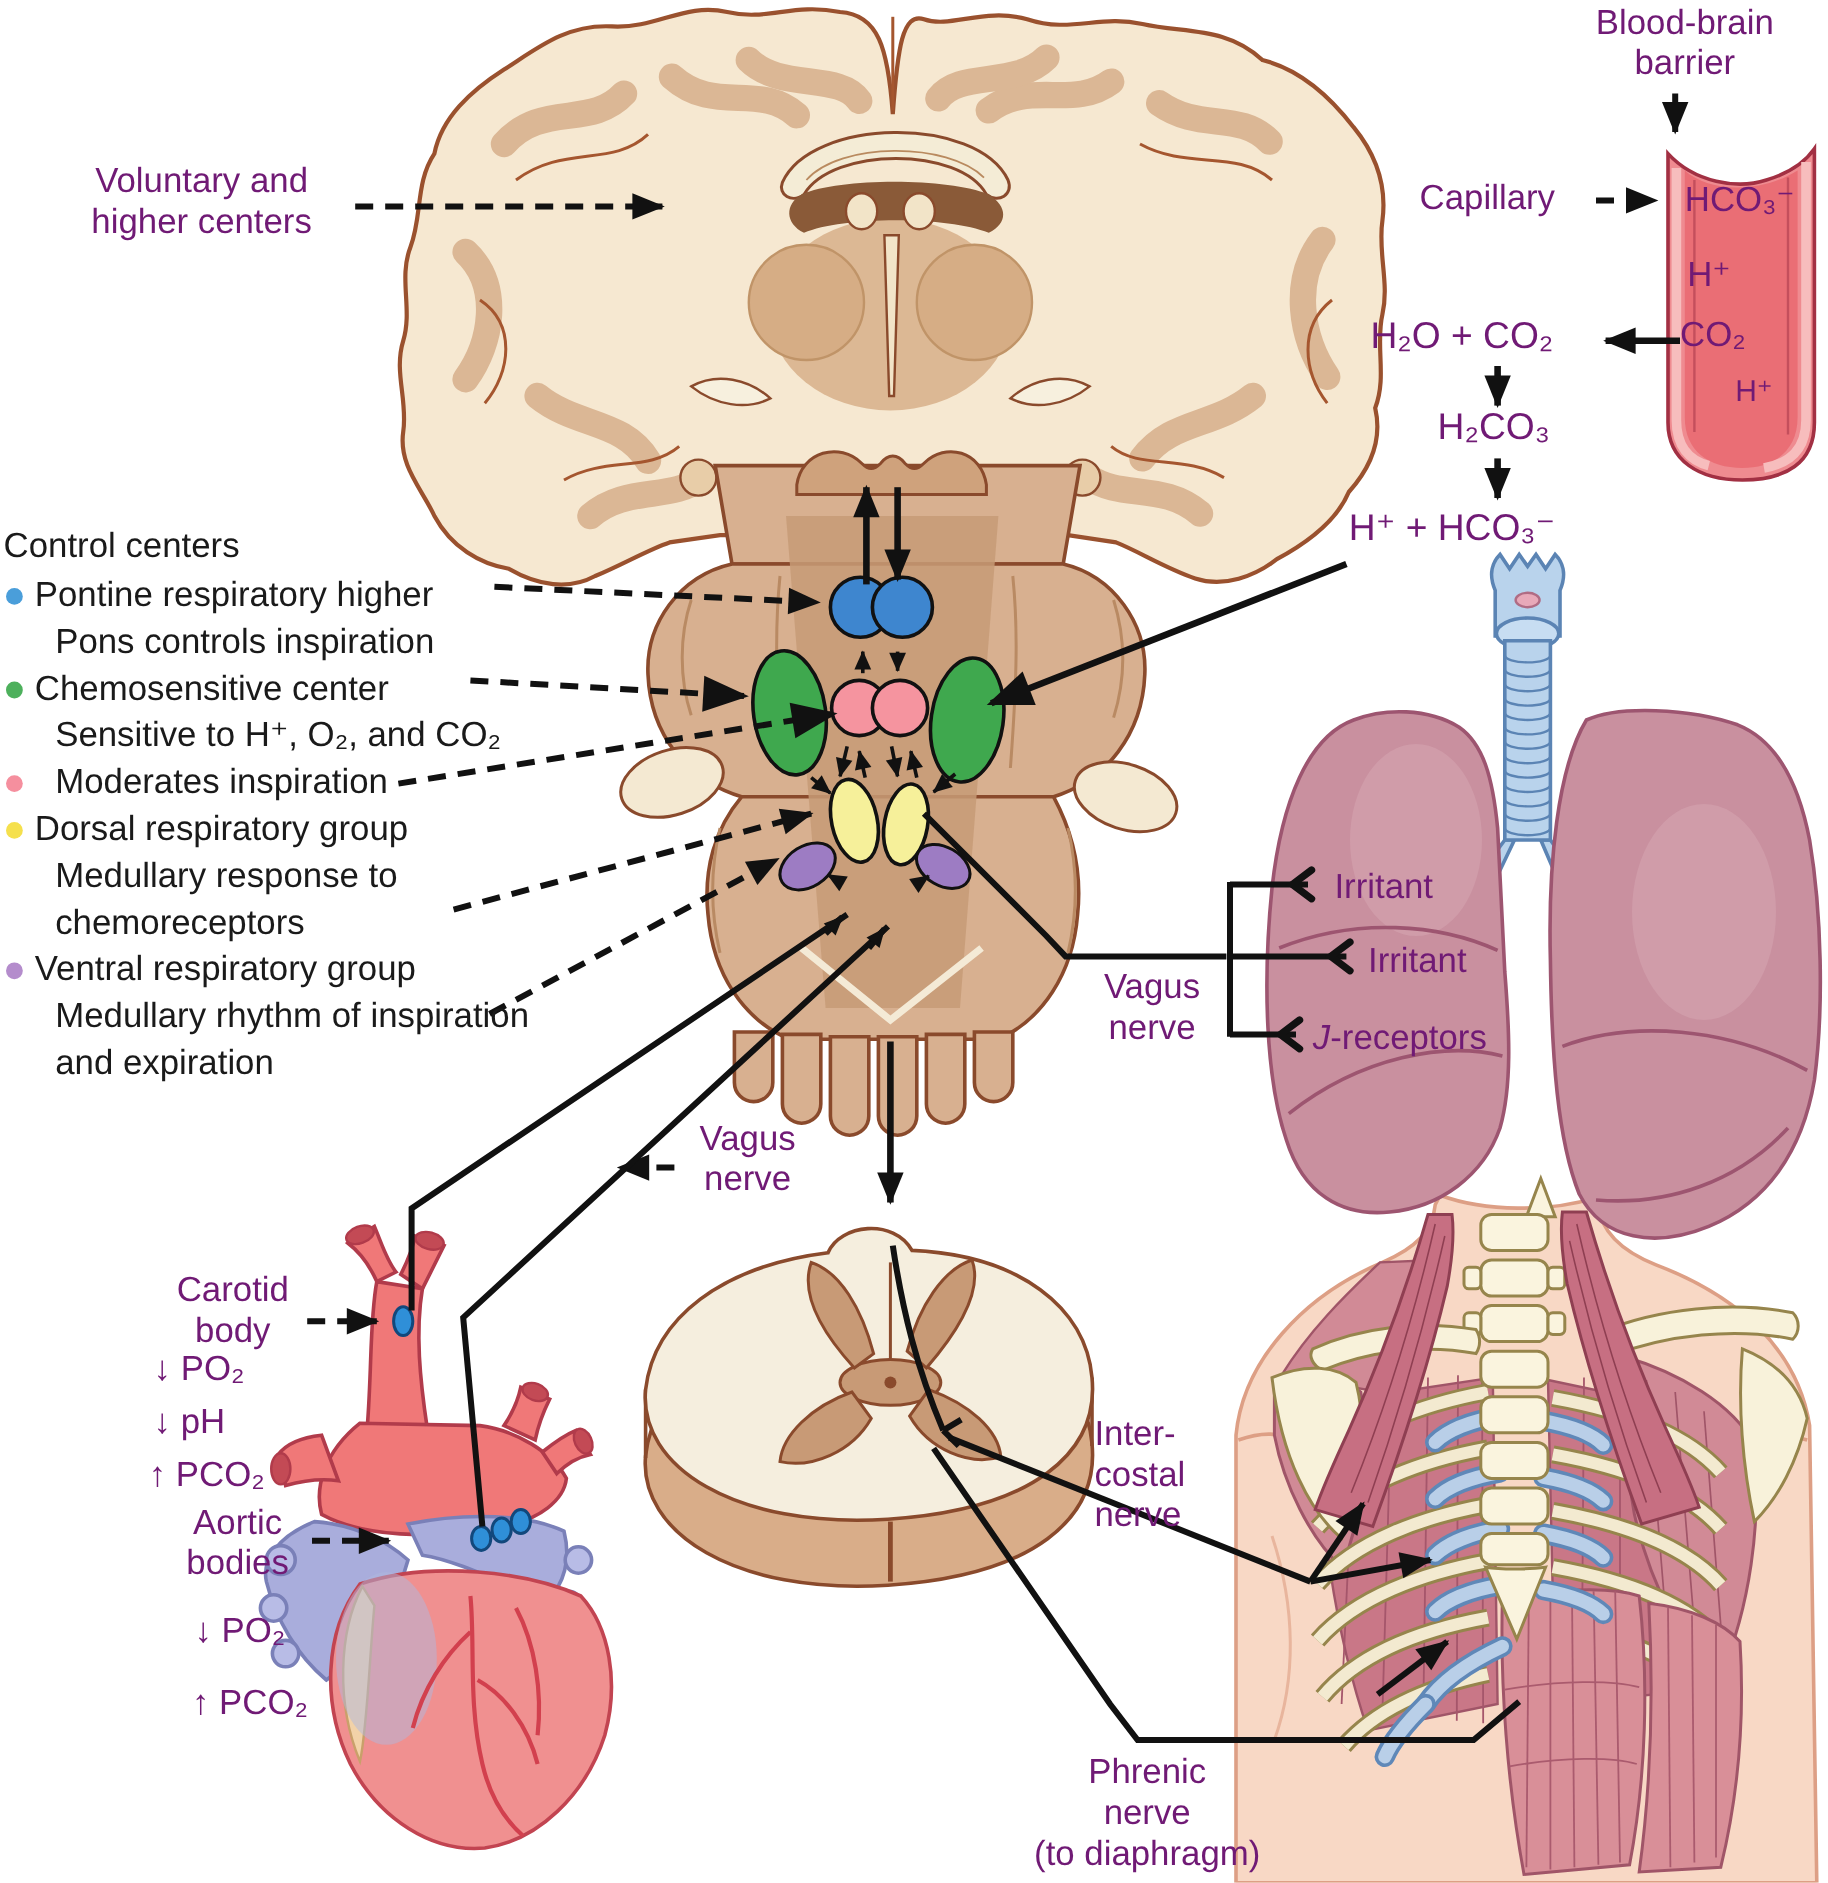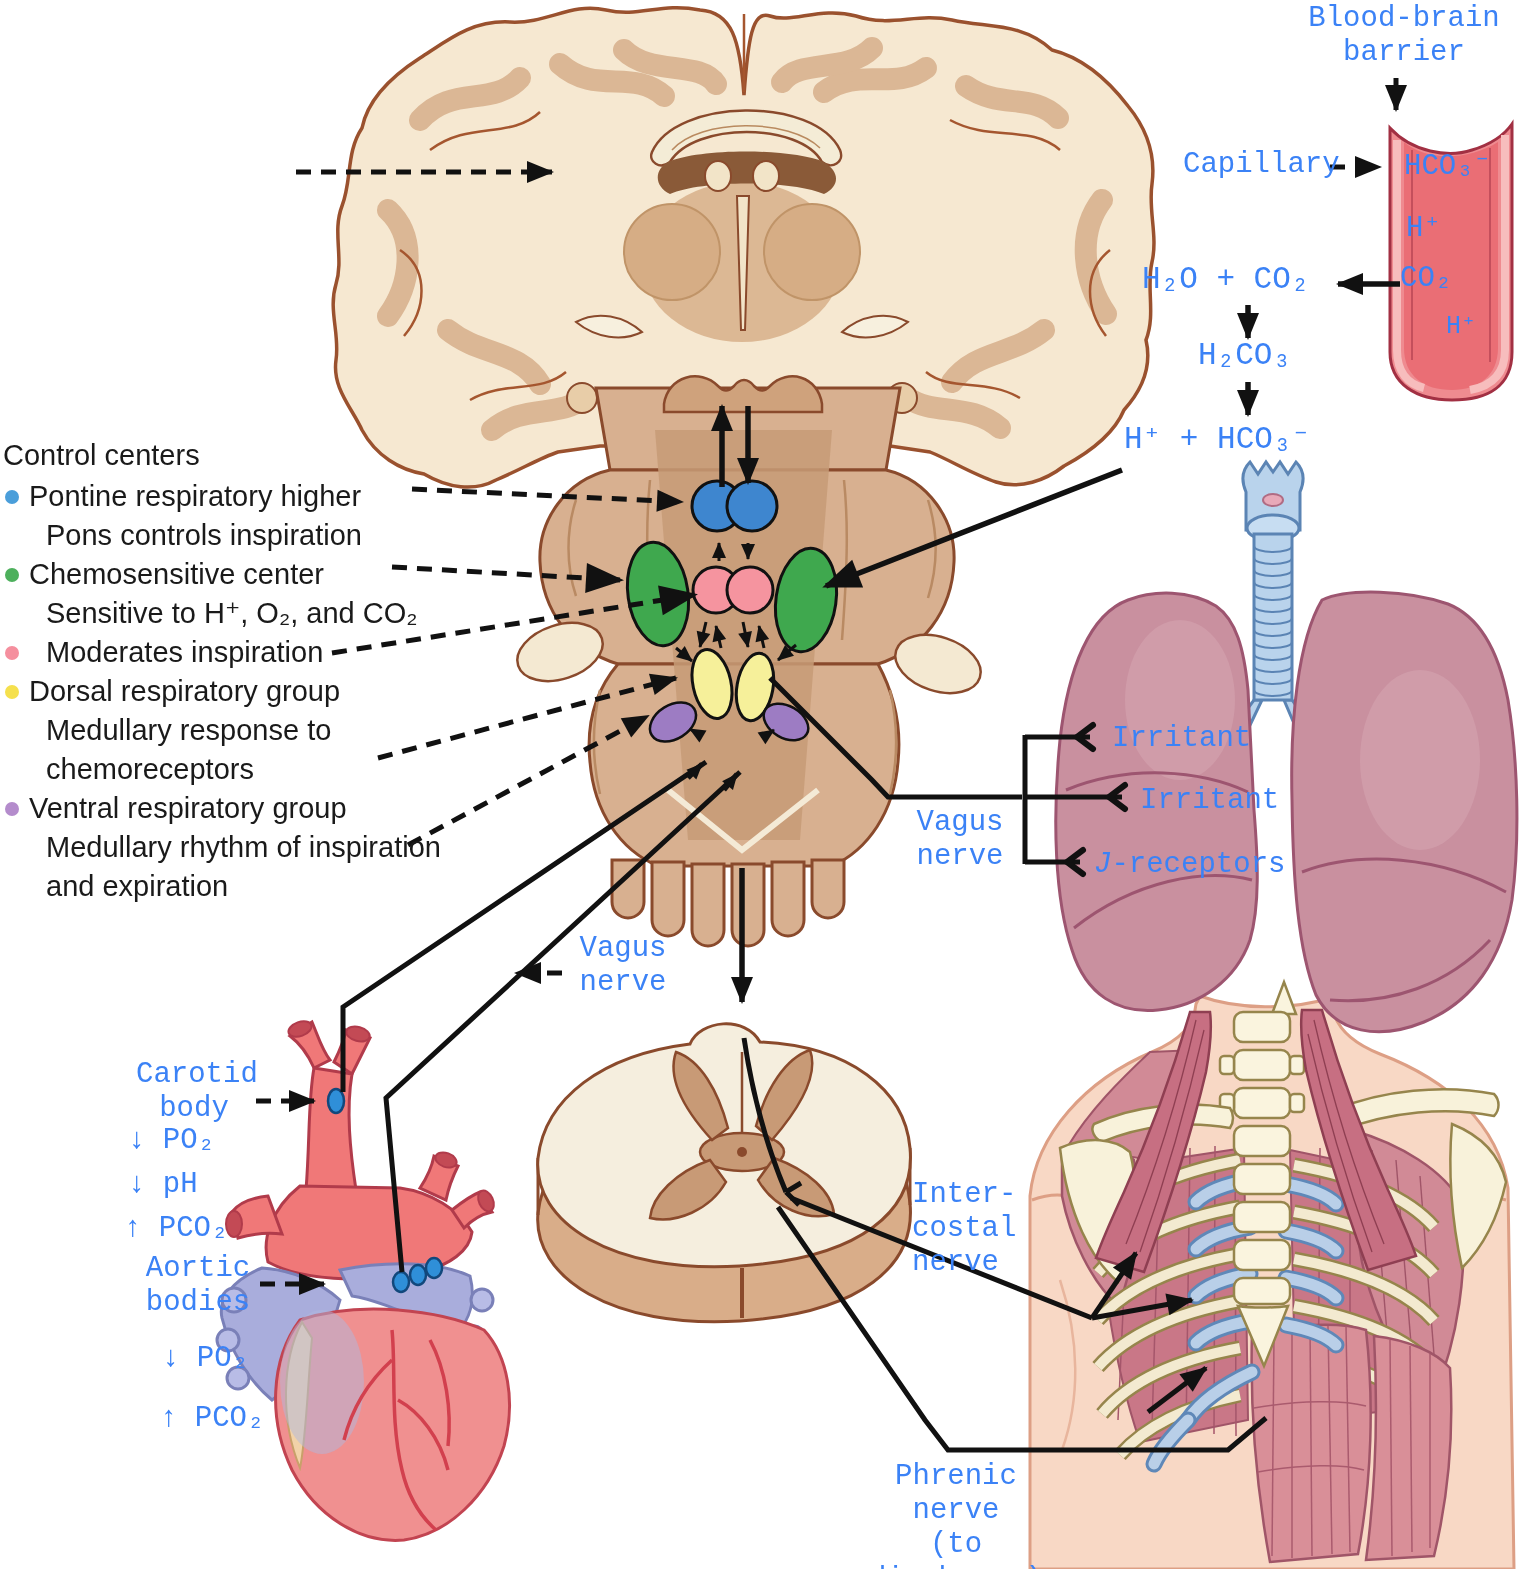--- a/index.html
+++ b/index.html
@@ -1,19 +1,19 @@
 <!DOCTYPE html>
 <html><head>
 <meta charset="utf-8">
 <style>
   html,body{margin:0;padding:0;background:#fff;}
   #stage{position:relative;width:1523px;height:1569px;background:#fff;overflow:hidden;
          font-family:"Liberation Sans","DejaVu Sans",sans-serif;color:#1a1a1a;}
   #art{position:absolute;left:0;top:0;}
-  .lbl{position:absolute;white-space:pre-line;font-size:29px;line-height:1.18;color:#3b82f6;font-family:Liberation Mono, monospace;}
+  .lbl{position:absolute;white-space:pre-line;font-size:29px;line-height:1.18;color:#701a75;}
   .ctr{text-align:center;}
   .chem{font-size:31px;}
   .capv{font-size:29px;}
   .small{font-size:25px;}
   .it{font-style:italic;}
   #cclist{position:absolute;left:3px;top:424px;width:478px;font-size:29px;line-height:39px;margin-top:12px;}
   #cclist .hdr{margin-bottom:2px;}
   .ccitem{position:relative;padding-left:26px;}
   .ccdot{position:absolute;left:2px;top:13px;width:14px;height:14px;border-radius:50%;}
   .ccdesc{margin-left:17px;white-space:pre-line;}
@@ -408,20 +408,22 @@
 <path d="M1025,737 L1090,737" stroke-width="5" marker-end="url(#chev)"></path>
 <path d="M1025,797 L1122,797" stroke-width="5" marker-end="url(#chev)"></path>
 <path d="M1025,862 L1080,862" stroke-width="5" marker-end="url(#chev)"></path>
 
 <path d="M1248,305 L1248,338" stroke-width="5.5" marker-end="url(#tri)"></path>
 <path d="M1248,382 L1248,415" stroke-width="5.5" marker-end="url(#tri)"></path>
 <path d="M1400,284 L1338,284" stroke-width="5.5" marker-end="url(#tri)"></path>
 </g>
 </svg>
 
+<div class="lbl ctr" style="left:40px;top:134px;width:256px;">Voluntary and
+higher centers</div>
 <div class="lbl ctr" style="left:1286px;top:2px;width:236px;">Blood-brain
 barrier</div>
 <div class="lbl" style="left:1183px;top:148px;">Capillary</div>
 
 <div class="lbl capv" style="left:1404px;top:150px;">HCO₃⁻</div>
 <div class="lbl capv" style="left:1406px;top:212px;">H⁺</div>
 <div class="lbl capv" style="left:1400px;top:262px;">CO₂</div>
 <div class="lbl small" style="left:1446px;top:312px;">H⁺</div>
 
 <div class="lbl chem" style="left:1142px;top:262px;">H₂O + CO₂</div>

